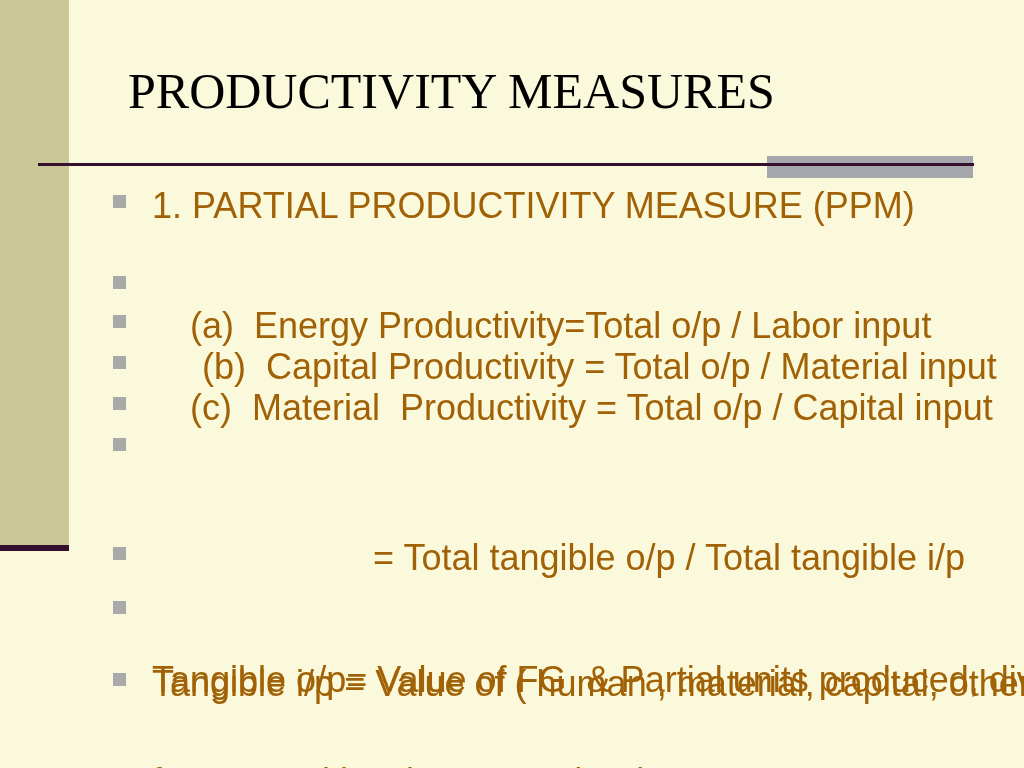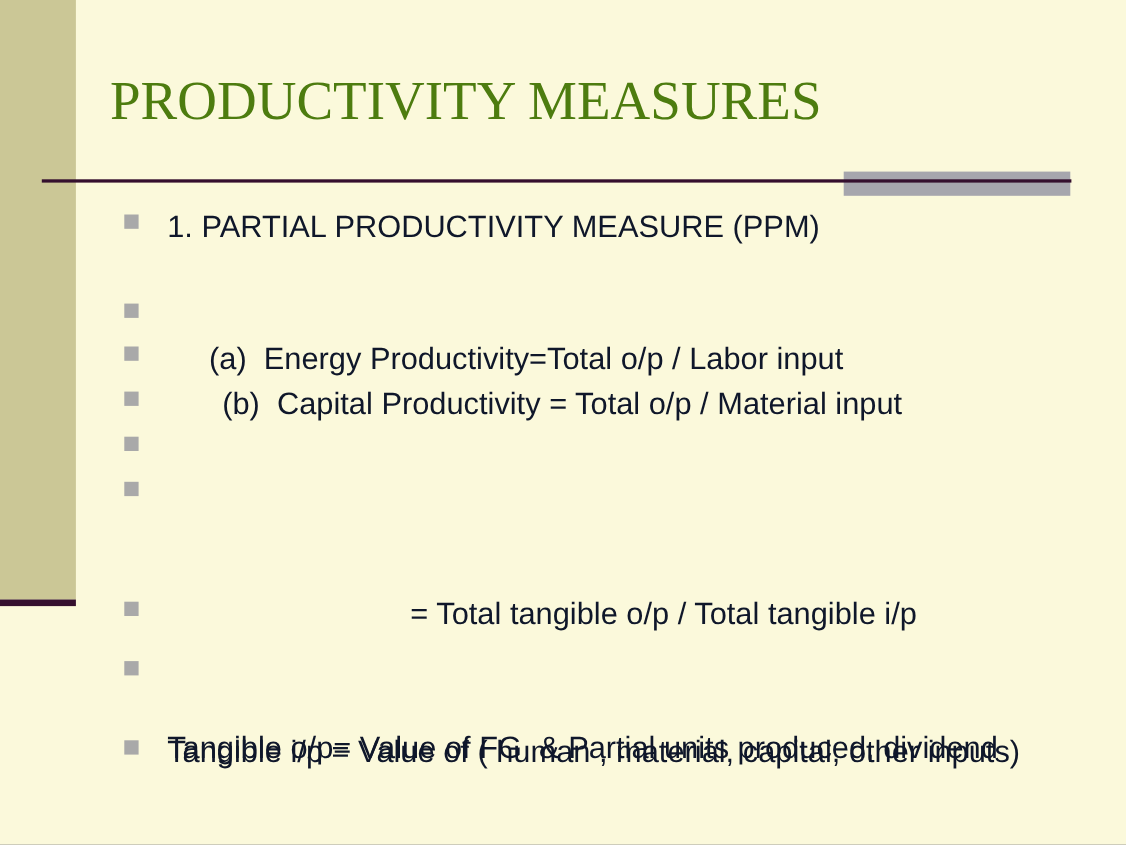--- a/index.html
+++ b/index.html
@@ -22,25 +22,25 @@
     background: #CBC796;
   }
   .sidebar-underline {
     position: absolute;
     left: 0; top: 545px;
     width: 69px; height: 6px;
     background: #35102E;
   }
   .slide-title {
     position: absolute;
-    left: 100px; top: 62px;
+    left: 128px; top: 62px;
     font-family: "Liberation Serif", serif;
     font-size: 50px;
     line-height: 58px;
-    color: #4d7c0f;
+    color: #000000;
     white-space: pre;
   }
   .divider-shadow {
     position: absolute;
     left: 767px; top: 156px;
     width: 206px; height: 22px;
     background: #A6A6AD;
     z-index: 1;
   }
   .divider-line {
@@ -48,22 +48,22 @@
     left: 38px; top: 163px;
     width: 936px; height: 3px;
     background: #35102E;
     z-index: 2;
   }
   .item {
     position: absolute;
     left: 0;
     width: 908px;
     height: 34px;
-    color: #0f172a;
-    font-size: 28px;
+    color: #a16207;
+    font-size: 36px;
   }
   .bullet {
     position: absolute;
     left: 113px; top: 6px;
     width: 13px; height: 13px;
     background: #A9A9A9;
   }
   .txt {
     position: absolute;
     top: 0;
@@ -102,20 +102,21 @@
     <span class="txt" style="left:190px">(a)  Energy Productivity=Total o/p / Labor input</span>
   </div>
 
   <div class="item" style="top:350px">
     <span class="bullet"></span>
     <span class="txt" style="left:202px">(b)  Capital Productivity = Total o/p / Material input</span>
   </div>
 
   <div class="item" style="top:391px">
     <span class="bullet"></span>
+    <span class="txt" style="left:190px">(c)  Material  Productivity = Total o/p / Capital input</span>
   </div>
 
   <div class="item" style="top:432px">
     <span class="bullet"></span>
   </div>
 
 
   <div class="item" style="top:541px">
     <span class="bullet"></span>
     <span class="txt" style="left:373px">= Total tangible o/p / Total tangible i/p</span>

